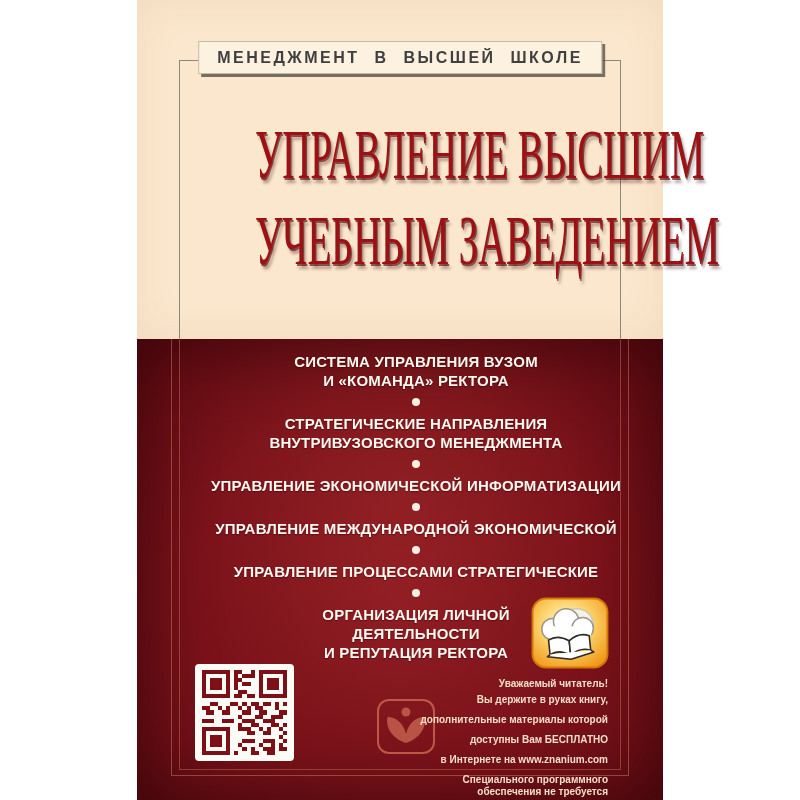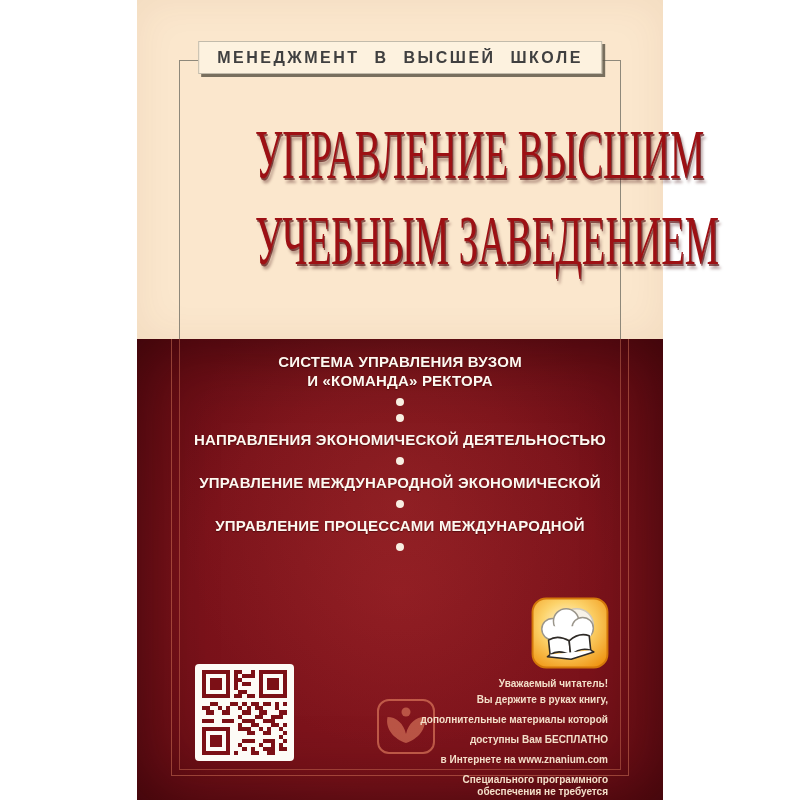--- a/index.html
+++ b/index.html
@@ -30,21 +30,21 @@
   .red{position:absolute;left:0;top:339px;width:526px;height:461px;
        background:
          radial-gradient(ellipse at 50% 35%, rgba(255,120,90,0.10), rgba(0,0,0,0) 60%),
          radial-gradient(ellipse at 50% 55%, #8a1820 0%, #7a121a 55%, #5c0a11 100%);
        box-shadow:inset 0 0 70px rgba(35,0,5,0.6);}
   .red-frame-outer{position:absolute;left:34px;top:339px;width:456px;height:436px;
        border:1px solid rgba(226,132,100,0.45);border-top:none;}
   .red-frame-inner{position:absolute;left:42px;top:339px;width:440px;height:430px;
        border:1px solid rgba(226,132,100,0.40);border-top:none;}
 
-  .topics{position:absolute;left:55px;top:352px;width:416px;
+  .topics{position:absolute;left:71px;top:352px;width:416px;
           display:flex;flex-direction:column;align-items:center;gap:8px;z-index:2;}
   .topic{color:#fdf8f0;font-weight:bold;font-size:15px;line-height:19px;
          text-align:center;white-space:pre-line;letter-spacing:0.2px;
          text-shadow:0 1px 1px rgba(40,0,4,0.5);}
   .dot{width:8px;height:8px;border-radius:50%;background:#f8efe2;}
 
   .cloud-icon{position:absolute;left:394px;top:597px;width:78px;height:72px;z-index:3;}
   .qr{position:absolute;left:58px;top:664px;width:99px;height:97px;background:#fdfbf6;
       border-radius:4px;padding:6px;box-sizing:border-box;z-index:3;}
   .qr svg{display:block;width:100%;height:100%;fill:#7c1016;}
@@ -76,27 +76,32 @@
     </div>
 
     <div class="red"></div>
     <div class="red-frame-outer"></div>
     <div class="red-frame-inner"></div>
 
     <div class="topics">
       <div class="topic">СИСТЕМА УПРАВЛЕНИЯ ВУЗОМ
 И «КОМАНДА» РЕКТОРА</div>
       <div class="dot"></div>
-      <div class="dot"></div>
-      <div class="topic">НАПРАВЛЕНИЯ ЭКОНОМИЧЕСКОЙ ДЕЯТЕЛЬНОСТЬЮ</div>
+      <div class="topic">СТРАТЕГИЧЕСКИЕ НАПРАВЛЕНИЯ
+ВНУТРИВУЗОВСКОГО МЕНЕДЖМЕНТА</div>
+      <div class="dot"></div>
+      <div class="topic">УПРАВЛЕНИЕ ЭКОНОМИЧЕСКОЙ ИНФОРМАТИЗАЦИИ</div>
       <div class="dot"></div>
       <div class="topic">УПРАВЛЕНИЕ МЕЖДУНАРОДНОЙ ЭКОНОМИЧЕСКОЙ</div>
       <div class="dot"></div>
-      <div class="topic">УПРАВЛЕНИЕ ПРОЦЕССАМИ МЕЖДУНАРОДНОЙ</div>
-      <div class="dot"></div>
+      <div class="topic">УПРАВЛЕНИЕ ПРОЦЕССАМИ СТРАТЕГИЧЕСКИЕ</div>
+      <div class="dot"></div>
+      <div class="topic">ОРГАНИЗАЦИЯ ЛИЧНОЙ
+ДЕЯТЕЛЬНОСТИ
+И РЕПУТАЦИЯ РЕКТОРА</div>
     </div>
 
     <div class="cloud-icon">
       <svg viewBox="0 0 80 74" width="78" height="72">
         <defs>
           <radialGradient id="gIcon" cx="45%" cy="38%" r="75%">
             <stop offset="0%" stop-color="#fffbe8"></stop>
             <stop offset="45%" stop-color="#fcd36b"></stop>
             <stop offset="100%" stop-color="#ef920f"></stop>
           </radialGradient>

